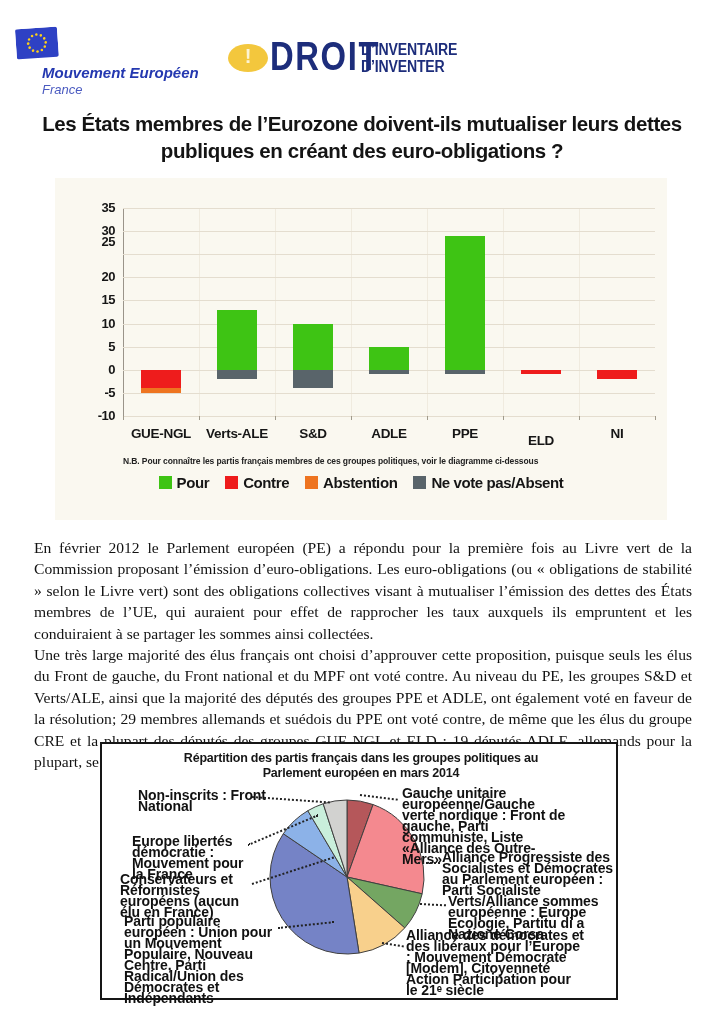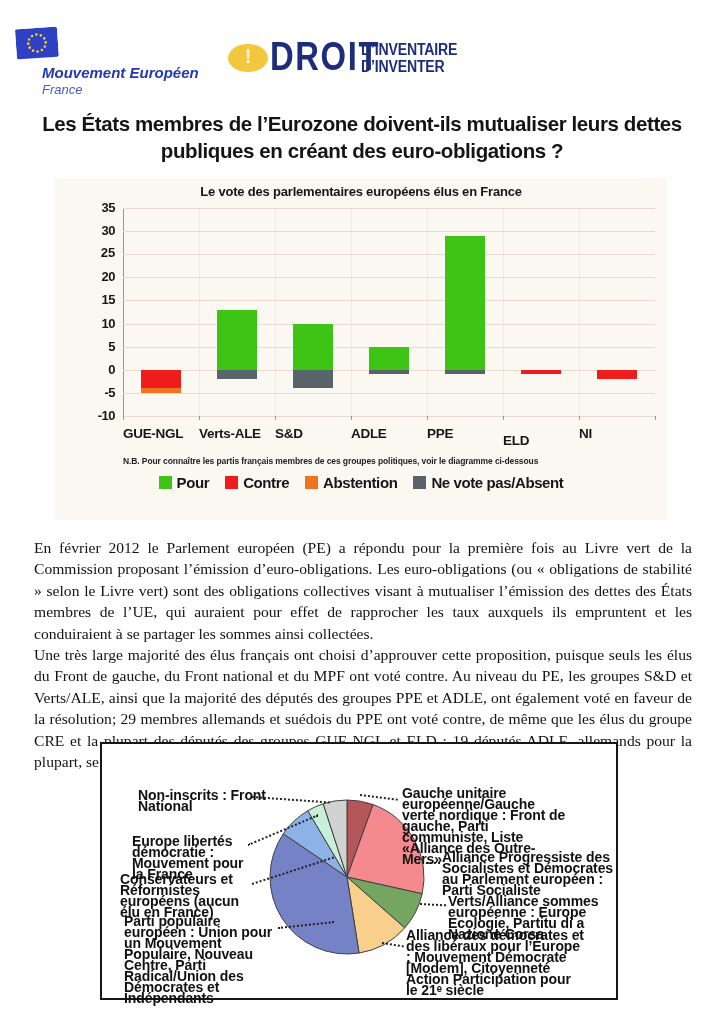--- a/index.html
+++ b/index.html
@@ -39,21 +39,21 @@
   
   .bar-panel { position:absolute; left:55px; top:178px; width:612px; height:342px; background:#faf8f0; }
   .bar-title { position:absolute; top:6px; left:0; right:0; text-align:center; font-size:13px; font-weight:bold; letter-spacing:-0.2px; }
   #bar-plot { position:absolute; left:68px; top:30px; width:532px; height:208px; }
   .axisleft { position:absolute; left:0; top:0; width:1px; height:209px; background:#9a948a; }
   .hgrid { position:absolute; left:0; width:532px; height:1px; background:#e4ddcf; }
   .vgrid { position:absolute; top:0; height:208px; width:1px; background:#f0ebdf; }
   .btick { position:absolute; top:208px; height:4px; width:1px; background:#a09a8c; }
   .ytick { position:absolute; left:-42px; width:34px; text-align:right; font-weight:bold; font-size:13px; letter-spacing:-0.5px; }
   .seg { position:absolute; }
-  .xtick { position:absolute; top:218px; font-weight:bold; font-size:13.5px; letter-spacing:-0.3px; }
+  .xtick { position:absolute; top:218px; text-align:center; font-weight:bold; font-size:13.5px; letter-spacing:-0.3px; }
   .nb-note { position:absolute; left:68px; top:278px; font-size:8.5px; font-weight:bold; color:#222; letter-spacing:-0.1px; }
   .legend { position:absolute; left:0; right:0; top:296px; display:flex; justify-content:center; gap:16px; align-items:flex-end; }
   .legend-item { display:flex; align-items:center; gap:5px; }
   .swatch { width:13px; height:13px; display:inline-block; }
   .legend-label { font-size:15px; font-weight:bold; letter-spacing:-0.4px; }
 
   
   .body-text { position:absolute; left:34px; top:537px; width:658px;
     font-family:"Liberation Serif", serif; font-size:15.6px; line-height:21.4px; text-align:justify; color:#121212; }
   .body-text p { margin:0; }
@@ -116,35 +116,34 @@
     <div class="droit-tag">
       <span>D’INVENTAIRE</span><br>
       <span>D’INVENTER</span>
     </div>
   </div>
 
 
   <h1 class="page-title">Les États membres de l’Eurozone doivent-ils mutualiser leurs dettes publiques en créant des euro-obligations ?</h1>
 
   <section class="bar-panel">
-    <div class="bar-title">Le vote des parlementaires européens élus en France</div>
     <div id="bar-plot">
       <div class="axisleft"></div>
     <div class="vgrid" style="left: 76px;"></div>
         <div class="vgrid" style="left: 152px;"></div>
         <div class="vgrid" style="left: 228px;"></div>
         <div class="vgrid" style="left: 304px;"></div>
         <div class="vgrid" style="left: 380px;"></div>
         <div class="vgrid" style="left: 456px;"></div>
         <div class="hgrid" style="top: 0px;"></div>
         <div class="ytick" style="top: -8px;">35</div>
         <div class="hgrid" style="top: 23.1px;"></div>
         <div class="ytick" style="top: 15.1px;">30</div>
         <div class="hgrid" style="top: 46.2px;"></div>
-        <div class="ytick" style="top: 38px; font-family: Liberation Mono, monospace;">25</div>
+        <div class="ytick" style="top: 26px;">25</div>
         <div class="hgrid" style="top: 69.3px;"></div>
         <div class="ytick" style="top: 61.3px;">20</div>
         <div class="hgrid" style="top: 92.4px;"></div>
         <div class="ytick" style="top: 84.4px;">15</div>
         <div class="hgrid" style="top: 115.6px;"></div>
         <div class="ytick" style="top: 107.6px;">10</div>
         <div class="hgrid" style="top: 138.7px;"></div>
         <div class="ytick" style="top: 130.7px;">5</div>
         <div class="hgrid" style="top: 161.8px;"></div>
         <div class="ytick" style="top: 153.8px;">0</div>
@@ -200,20 +199,21 @@
       </span>
     </div>
   </section>
 
   <section class="body-text">
     <p>En février 2012 le Parlement européen (PE) a répondu pour la première fois au Livre vert de la Commission proposant l’émission d’euro-obligations. Les euro-obligations (ou « obligations de stabilité » selon le Livre vert) sont des obligations collectives visant à mutualiser l’émission des dettes des États membres de l’UE, qui auraient pour effet de rapprocher les taux auxquels ils empruntent et les conduiraient à se partager les sommes ainsi collectées.</p>
     <p>Une très large majorité des élus français ont choisi d’approuver cette proposition, puisque seuls les élus du Front de gauche, du Front national et du MPF ont voté contre. Au niveau du PE, les groupes S&amp;D et Verts/ALE, ainsi que la majorité des députés des groupes PPE et ADLE, ont également voté en faveur de la résolution; 29 membres allemands et suédois du PPE ont voté contre, de même que les élus du groupe CRE et la plupart des députés des groupes GUE-NGL et ELD ; 19 députés ADLE, allemands pour la plupart, se sont abstenus.</p>
   </section>
 
   <section class="pie-panel">
+    <div class="pie-title">Répartition des partis français dans les groupes politiques au Parlement européen en mars 2014</div>
     <svg id="pie-svg" width="158" height="158" viewBox="0 0 158 158">
         <path d="M79,79 L79.00,2.00 A77,77 0 0 1 105.08,6.55 Z" fill="#b5575a" stroke="#3f3f3f" stroke-width="1"></path>
         <path d="M79,79 L105.08,6.55 A77,77 0 0 1 154.15,95.80 Z" fill="#f4898f" stroke="#3f3f3f" stroke-width="1"></path>
         <path d="M79,79 L154.15,95.80 A77,77 0 0 1 136.76,129.92 Z" fill="#74a662" stroke="#3f3f3f" stroke-width="1"></path>
         <path d="M79,79 L136.76,129.92 A77,77 0 0 1 91.05,155.05 Z" fill="#f8d08c" stroke="#3f3f3f" stroke-width="1"></path>
         <path d="M79,79 L91.05,155.05 A77,77 0 0 1 15.31,35.72 Z" fill="#7583c6" stroke="#3f3f3f" stroke-width="1"></path>
         <path d="M79,79 L15.31,35.72 A77,77 0 0 1 39.80,12.72 Z" fill="#8cb2e8" stroke="#3f3f3f" stroke-width="1"></path>
         <path d="M79,79 L39.80,12.72 A77,77 0 0 1 55.21,5.77 Z" fill="#c9efdb" stroke="#3f3f3f" stroke-width="1"></path>
         <path d="M79,79 L55.21,5.77 A77,77 0 0 1 79.00,2.00 Z" fill="#d2d2d0" stroke="#3f3f3f" stroke-width="1"></path>
       </svg>

